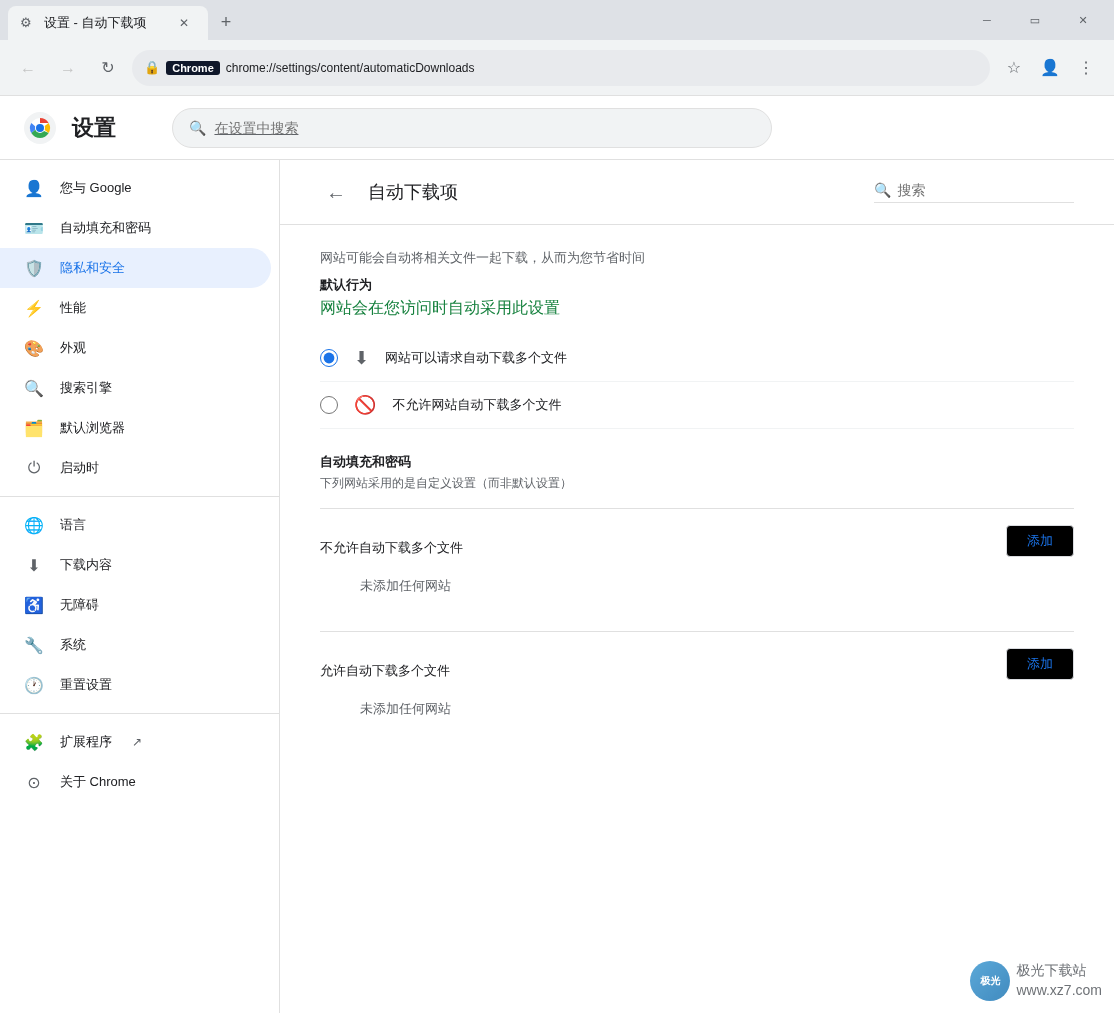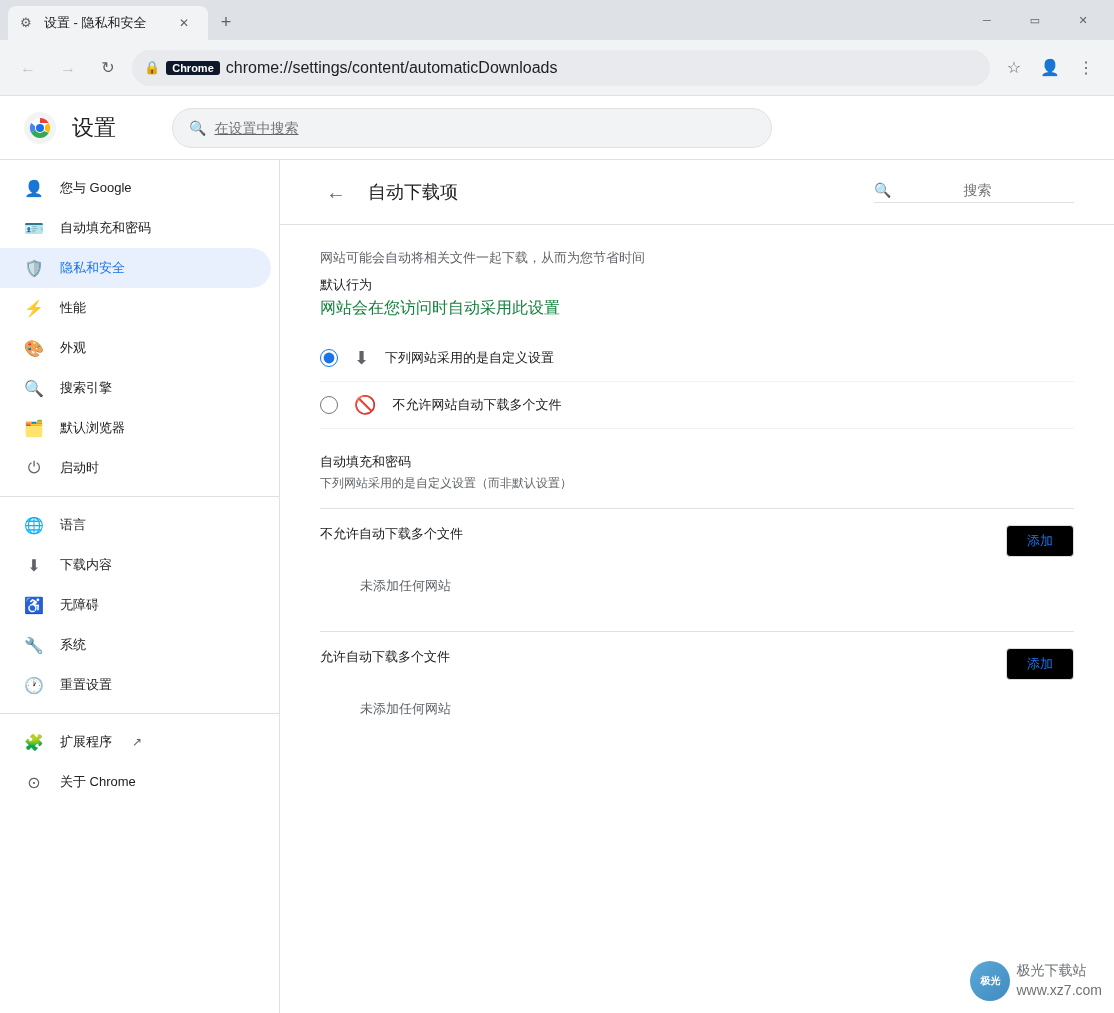--- a/index.html
+++ b/index.html
@@ -124,21 +124,21 @@
     }
     .lock-icon { font-size: 13px; color: #5f6368; }
     .chrome-badge {
       background: #0f172a;
       color: white;
       font-size: 11px;
       font-weight: bold;
       padding: 1px 6px;
       border-radius: 3px;
     }
-    .url-text { color: #202124; font-size: 16px; }
+    .url-text { color: #202124; font-size: 12px; }
     .nav-icons {
       display: flex;
       align-items: center;
       gap: 4px;
     }
     .nav-icon-btn {
       width: 32px;
       height: 32px;
       border-radius: 50%;
       display: flex;
@@ -159,21 +159,21 @@
       gap: 16px;
       border-bottom: 1px solid #e0e0e0;
     }
     .chrome-logo {
       width: 32px;
       height: 32px;
     }
     .settings-title {
       font-size: 22px;
       color: #202124;
-      font-weight: 400;
+      font-weight: 700;
     }
     .settings-search {
       flex: 1;
       max-width: 600px;
       margin-left: 40px;
       height: 40px;
       background: #f1f3f4;
       border-radius: 24px;
       border: 1px solid #e0e0e0;
       display: flex;
@@ -283,36 +283,35 @@
       border-bottom: 1px solid #e0e0e0;
       padding-bottom: 4px;
       min-width: 200px;
     }
     .content-search input {
       border: none;
       outline: none;
       font-size: 14px;
       color: #202124;
       background: transparent;
-      text-align: center;
     }
 
     .page-content {
       padding: 24px 40px;
     }
 
     .info-text {
       color: #5f6368;
       font-size: 13px;
       margin-bottom: 9px;
     }
 
     .section-title {
       font-size: 13px;
-      font-weight: 400;
+      font-weight: 700;
       color: #202124;
       margin-bottom: 4px;
     }
     .section-subtitle {
       font-size: 16px;
       color: #15803d;
       margin-bottom: 16px;
     }
 
     .radio-option {
@@ -344,21 +343,21 @@
       font-size: 12px;
       color: #5f6368;
       margin-bottom: 16px;
     }
 
     .permission-block {
       margin-bottom: 24px;
     }
     .permission-header {
       display: flex;
-      align-items: flex-start;
+      align-items: flex-end;
       justify-content: space-between;
       margin-bottom: 8px;
     }
     .permission-label {
       font-size: 13px;
       color: #202124;
     }
     .add-btn {
       padding: 6px 20px;
       border: 1px solid #dadce0;
@@ -408,21 +407,21 @@
       line-height: 1.4;
     }
   </style>
 </head>
 <body>
 
 <div class="titlebar">
   <div class="tab-bar">
     <div class="tab">
       <span class="tab-favicon">⚙</span>
-      <span>设置 - 隐私和安全</span>
+      <span>设置 - 自动下载项</span>
       <span class="tab-close">✕</span>
     </div>
     <div class="new-tab-btn">+</div>
   </div>
   <div class="titlebar-controls">
     <div class="win-btn">─</div>
     <div class="win-btn">▭</div>
     <div class="win-btn close">✕</div>
   </div>
 </div>
@@ -544,21 +543,21 @@
 
     <div class="page-content">
       <p class="info-text">网站可能会自动将相关文件一起下载，从而为您节省时间</p>
 
       <div class="section-title">默认行为</div>
       <div class="section-subtitle">网站会在您访问时自动采用此设置</div>
 
       <div class="radio-option">
         <input type="radio" class="radio-input" name="download-option" checked="" style="">
         <span class="option-icon">⬇</span>
-        <span class="option-label">下列网站采用的是自定义设置</span>
+        <span class="option-label">网站可以请求自动下载多个文件</span>
       </div>
 
       <div class="radio-option">
         <input type="radio" class="radio-input" name="download-option" style="">
         <span class="option-icon">🚫</span>
         <span class="option-label">不允许网站自动下载多个文件</span>
       </div>
 
       <div class="custom-section">
         <div class="section-title">自动填充和密码</div>

